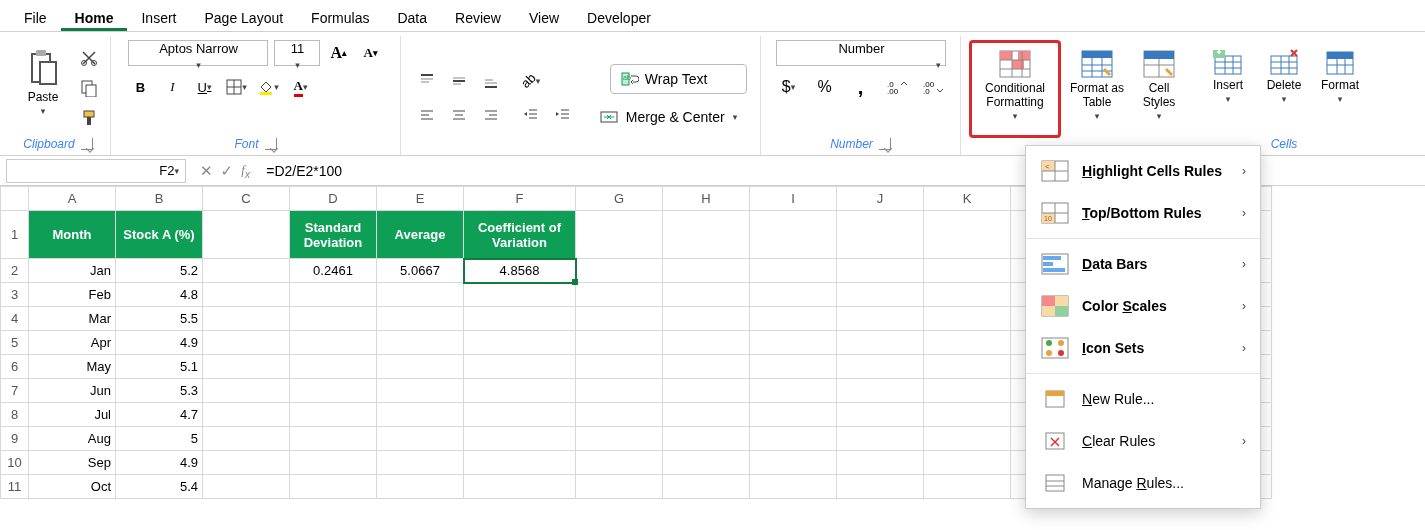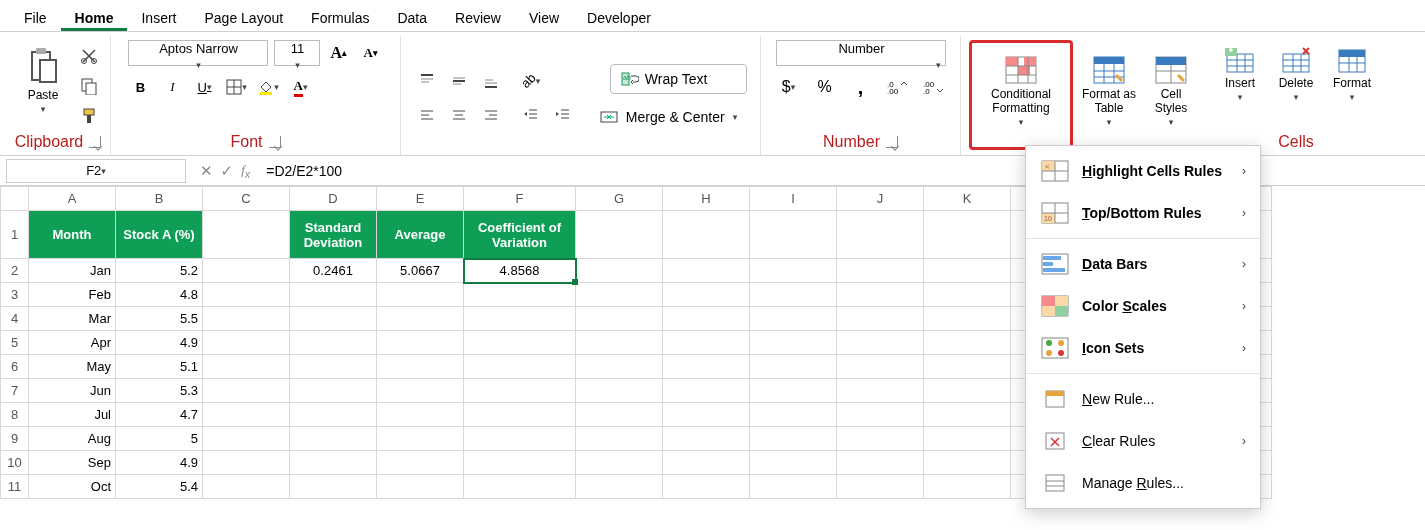--- a/index.html
+++ b/index.html
@@ -8,21 +8,21 @@
 
 .ribbon-tabs { display: flex; gap: 0; padding: 4px 10px 0 10px; border-bottom: 1px solid #d0d0d0; height: 32px; background:#fff; }
 .ribbon-tab { padding: 6px 14px 6px 14px; cursor: pointer; font-size: 14px; border-bottom: 3px solid transparent; }
 .ribbon-tab.active { border-bottom: 3px solid #107c41; font-weight: 600; }
 
 
 .ribbon-body { display: flex; border-bottom: 1px solid #d0d0d0; background:#fff; padding: 4px 6px 0 6px; height: 124px; }
 .group { display: flex; flex-direction: column; align-items: center; padding: 0 8px; border-right: 1px solid #e0e0e0; }
 .group-inner { flex: 1; display: flex; align-items: center; gap: 4px; padding-top:4px;}
 .group-label-row { display: flex; align-items:center; justify-content:center; width:100%; padding: 2px 0 4px 0; gap:6px;}
-.group-label { font-size: 16px; color: #b91c1c; text-align: center;  }
+.group-label { font-size: 12px; color: #3b82f6; text-align: center; font-style: italic;  }
 .dlg-launcher { width:12px; height:12px; border:1px solid #888; border-top:none; border-left:none; position:relative;}
 .dlg-launcher::after{content:""; position:absolute; right:-1px; bottom:-1px; width:5px;height:5px;border-right:1px solid #888;border-bottom:1px solid #888;transform:rotate(45deg) translate(1px,1px);}
 
 .big-btn { display:flex; flex-direction:column; align-items:center; justify-content:flex-start; width:58px; height:88px; padding-top:4px; gap:2px; cursor:pointer; border-radius:4px;}
 .big-btn .lbl{font-size:12px; text-align:center; line-height:14px;}
 .chev-d{font-size:9px; color:#444;}
 
 .stackv { display:flex; flex-direction:column; gap:4px;}
 .row3 { display:flex; gap:6px; align-items:center;}
 .sq-btn{width:26px;height:26px; display:flex;align-items:center;justify-content:center; border-radius:3px; cursor:pointer;}
@@ -30,25 +30,25 @@
 .combo{display:flex;align-items:center;border:1px solid #bbb;height:26px;background:#fff;padding:0 4px 0 6px;font-size:13px;gap:4px;flex-direction:column;}
 .combo .dd{font-size:9px;color:#444;}
 
 .font-increase, .font-decrease{font-family:serif;font-weight:bold;}
 
 .wrap-btn{display:flex;align-items:center;gap:6px;border:1px solid #bbb;height:30px;padding:0 10px;border-radius:4px;background:#fff;cursor:pointer;font-size:14px;margin-left:20px;}
 .merge-btn{display:flex;align-items:center;gap:8px;height:30px;padding:0 10px;cursor:pointer;font-size:14px;}
 
 .number-combo{width:170px;}
 
-.highlight-box{border:3px solid #d92b2b; border-radius:4px; padding:8px;}
+.highlight-box{border:3px solid #d92b2b; border-radius:4px; padding:2px;}
 
 
 .fbar{display:flex;align-items:center;height:30px;border-bottom:1px solid #d0d0d0;background:#fff;}
-.namebox{width:180px;border:1px solid #ccc;margin:2px 6px;height:24px;display:flex;align-items:center;padding:0 6px;justify-content:center;}
+.namebox{width:180px;border:1px solid #ccc;margin:2px 6px;height:24px;display:flex;align-items:center;padding:0 6px;justify-content:flex-end;}
 .fb-btns{display:flex;align-items:center;gap:8px;padding:0 8px;color:#888;}
 .fx{font-style:italic;font-family:serif;}
 .formula-input{flex:1;padding:0 8px;font-size:14px;}
 .grid{border-collapse:collapse;table-layout:fixed;}
 .grid th, .grid td{border:1px solid #d8d8d8;height:24px;font-size:13px;padding:0 4px;}
 .grid th{background:#fff;font-weight:normal;color:#555;text-align:center;}
 .rowhdr{width:28px;text-align:center;color:#555;background:#fff;}
 .colhdr{height:22px;}
 
 .green-hdr{background:#0e9e56;color:#fff;font-weight:600;text-align:center;line-height:15px;padding:4px 2px;}

